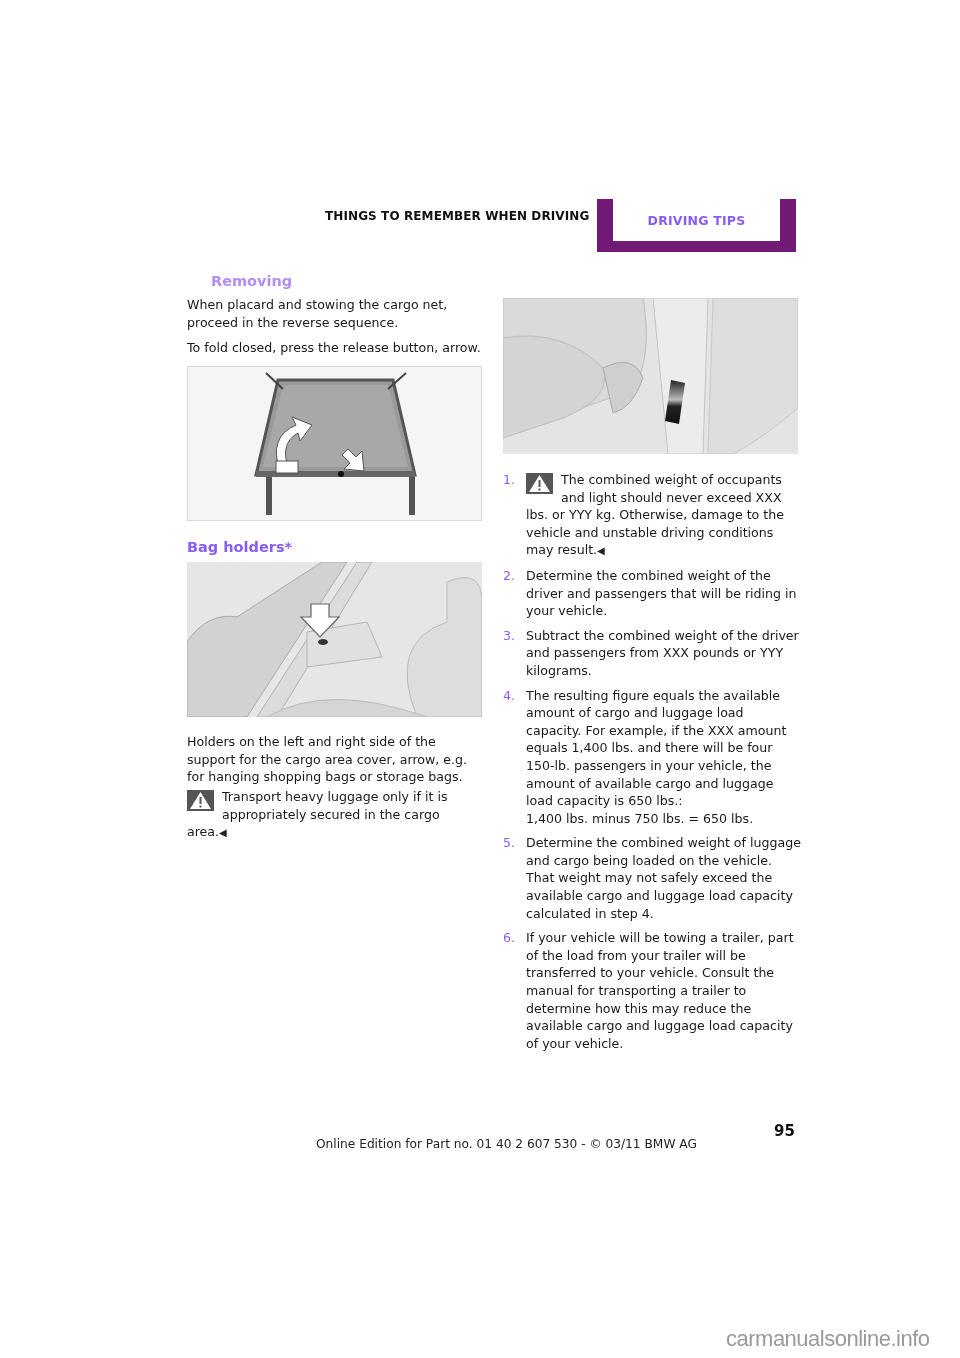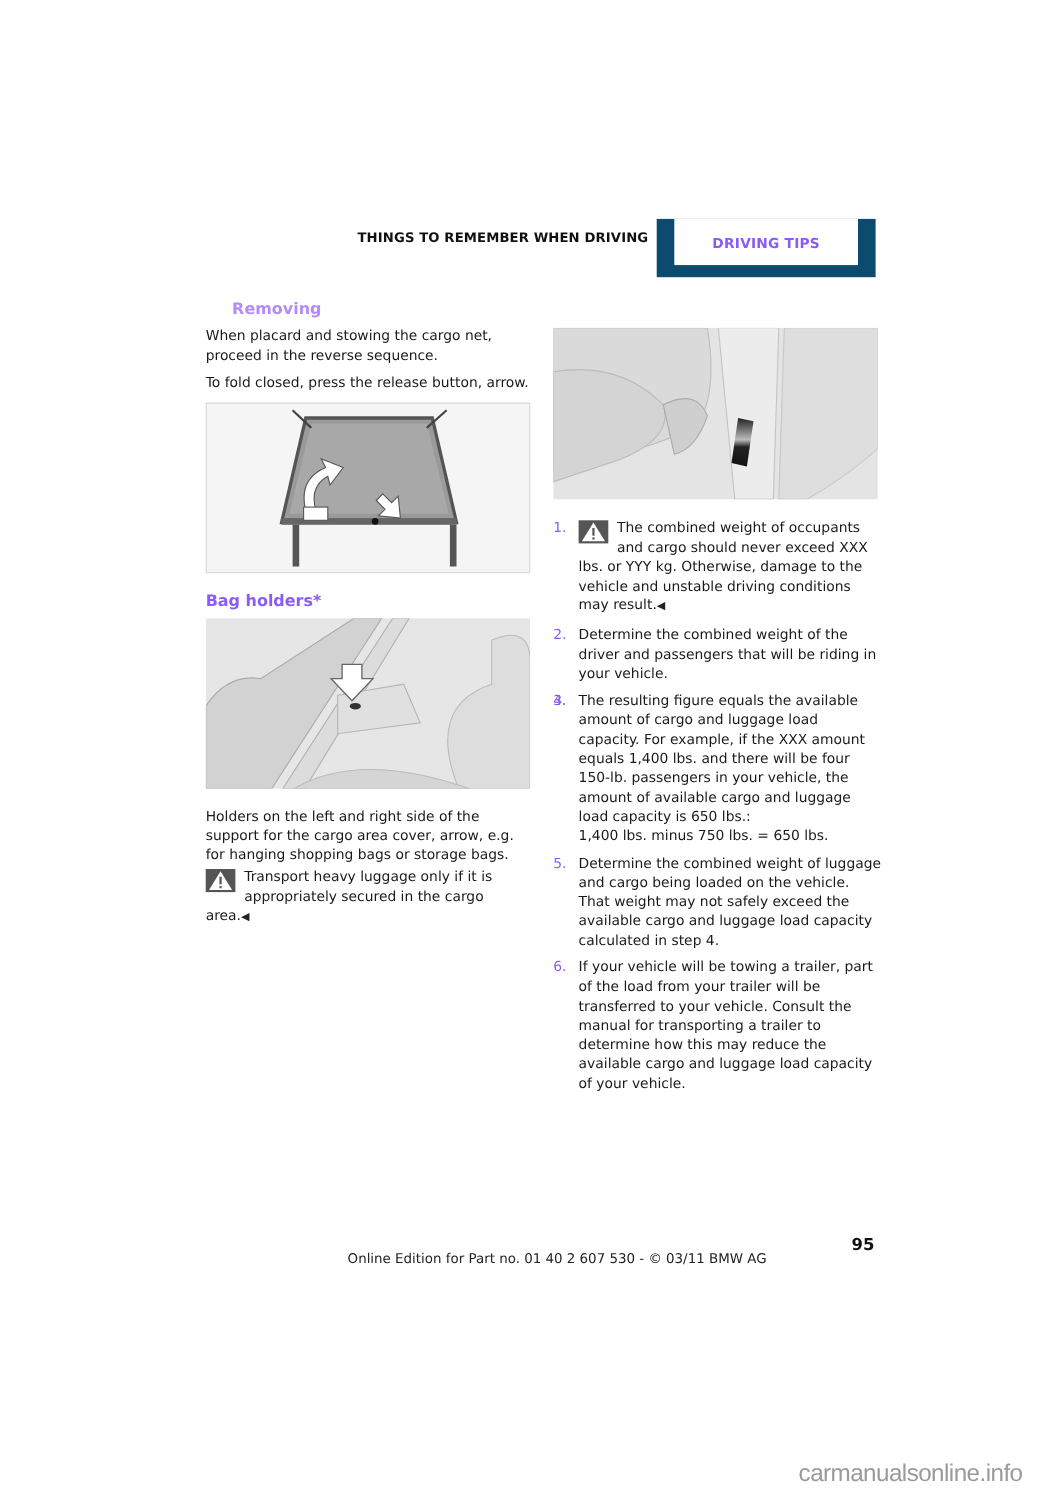--- a/index.html
+++ b/index.html
@@ -3,21 +3,21 @@
 <meta charset="utf-8">
 <style>
   html, body { margin: 0; padding: 0; background: #ffffff; }
   body { width: 960px; height: 1358px; position: relative; overflow: hidden;
          font-family: "DejaVu Sans", sans-serif; color: #1a1a1a; }
   .abs { position: absolute; }
 
   
   .running-head { left: 325px; top: 209px; font-size: 12px; font-weight: bold;
     letter-spacing: 0.1px; color: #111; white-space: nowrap; }
-  .tab { left: 597px; top: 199px; width: 199px; height: 53px; background: #0c4a6e; text-align: center; }
+  .tab { left: 597px; top: 199px; width: 199px; height: 53px; background: #701a75; text-align: center; }
   .tab-inner { position: absolute; left: 16px; top: 0; width: 167px; height: 42px; background: #fff;
     display: flex; align-items: center; justify-content: center; }
   .tab-label { font-size: 12.5px; font-weight: bold; color: #8a5cf6; letter-spacing: 0.2px; }
 
   
   .h2 { font-size: 14.5px; font-weight: bold; color: #8a5cf6; white-space: nowrap; }
   .h2.light { color: #b48cf8; }
 
   
   .para { font-size: 12.6px; line-height: 17.6px; color: #1a1a1a; margin: 0; }
@@ -131,29 +131,30 @@
     <li>
       <span class="num">1.</span>
       <div class="inner-warning">
         <span class="warn-icon">
           <svg width="23" height="19" viewBox="0 0 23 19">
               <polygon points="11.5,1 22,18 1,18" fill="#fff"></polygon>
               <rect x="10.5" y="6" width="2" height="7" fill="#555"></rect>
               <rect x="10.5" y="14.5" width="2" height="2" fill="#555"></rect>
             </svg>
         </span>
-        <span>The combined weight of occupants and cargo should never exceed XXX lbs. or YYY kg. Otherwise, damage to the vehicle and unstable driving conditions may result.</span><span class="end-mark">◀</span>
+        <span>The combined weight of occupants and light should never exceed XXX lbs. or YYY kg. Otherwise, damage to the vehicle and unstable driving conditions may result.</span><span class="end-mark">◀</span>
       </div>
     </li>
     <li>
       <span class="num">2.</span>
       <span>Determine the combined weight of the driver and passengers that will be riding in your vehicle.</span>
     </li>
     <li>
       <span class="num">3.</span>
+      <span>Subtract the combined weight of the driver and passengers from XXX pounds or YYY kilograms.</span>
     </li>
     <li>
       <span class="num">4.</span>
       <span>The resulting figure equals the available amount of cargo and luggage load capacity. For example, if the XXX amount equals 1,400 lbs. and there will be four 150-lb. passengers in your vehicle, the amount of available cargo and luggage load capacity is 650 lbs.:</span>
       <div>1,400 lbs. minus 750 lbs. = 650 lbs.</div>
     </li>
     <li>
       <span class="num">5.</span>
       <span>Determine the combined weight of luggage and cargo being loaded on the vehicle. That weight may not safely exceed the available cargo and luggage load capacity calculated in step 4.</span>
     </li>

